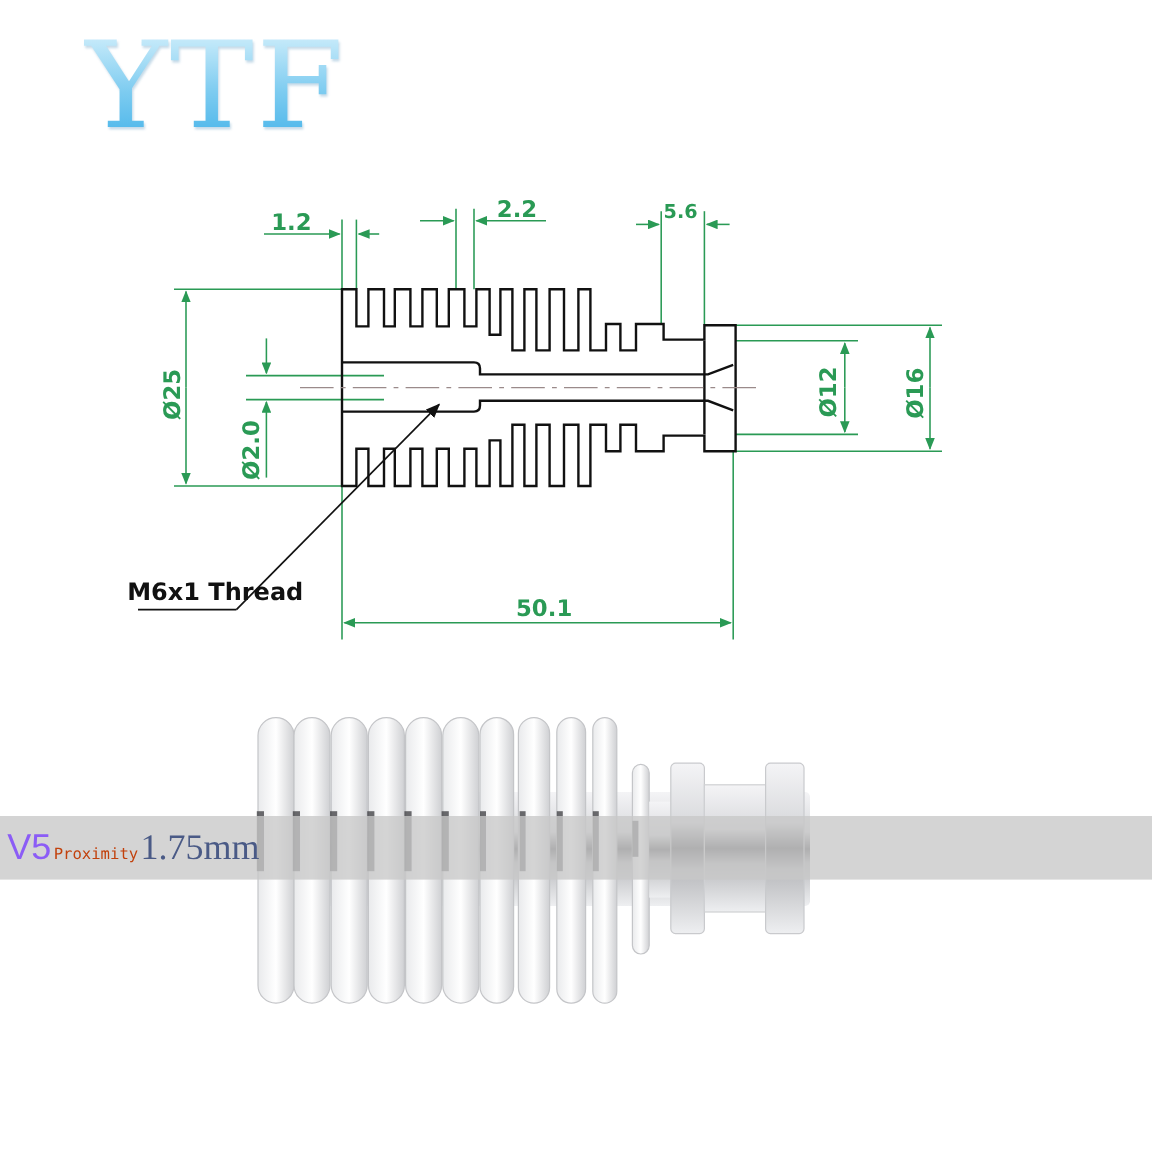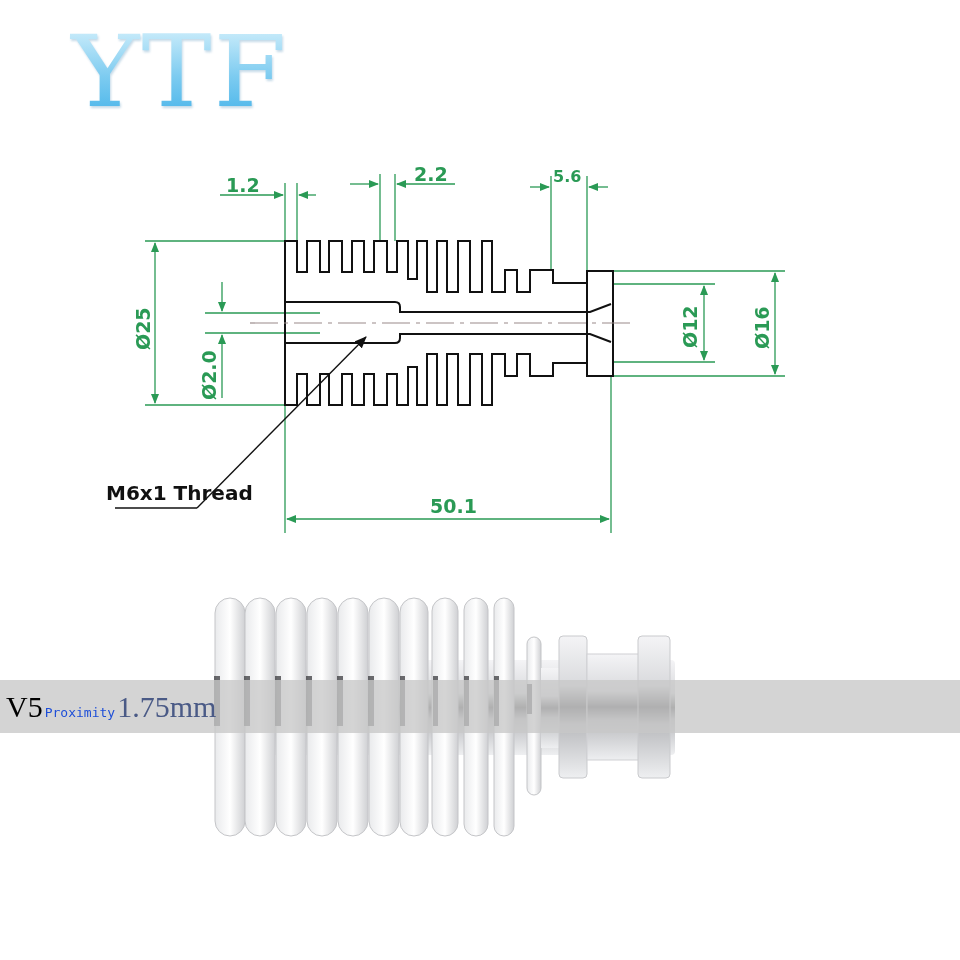--- a/index.html
+++ b/index.html
@@ -5,22 +5,22 @@
   html,body{margin:0;padding:0;background:#fff;}
   body{width:960px;height:960px;position:relative;overflow:hidden;font-family:"DejaVu Sans",sans-serif;}
   .logo{position:absolute;left:70px;top:22px;font-family:"DejaVu Serif",serif;font-size:100px;font-weight:normal;letter-spacing:2px;line-height:1;
     color:#8fd2f2;background:linear-gradient(180deg,#d6f1fc 0%,#7ccbf0 55%,#43b2e9 100%);-webkit-background-clip:text;background-clip:text;-webkit-text-fill-color:transparent;
     text-shadow:none;filter:drop-shadow(1px 2px 1px rgba(90,150,190,0.35));transform:scaleX(1.05);transform-origin:left top;}
   svg{position:absolute;left:0;top:0;}
   .dim{font-family:"DejaVu Sans",sans-serif;font-size:19px;fill:#2a9a55;font-weight:bold;}
   .lbl{font-family:"DejaVu Sans",sans-serif;font-size:20px;font-weight:bold;fill:#111;}
   .banner{position:absolute;left:0;top:680px;width:960px;height:53px;background:rgba(200,200,200,0.78);}
   .banner-text{position:absolute;left:6px;top:690px;height:36px;display:flex;align-items:baseline;white-space:nowrap;}
-  .b-v5{font-family:Liberation Serif, serif;font-size:30px;color:#000000;}
-  .b-prox{font-family:"DejaVu Sans Mono",monospace;font-size:13px;color:#1d4ed8;margin:0 2px 0 2px;}
+  .b-v5{font-family:Liberation Sans, sans-serif;font-size:30px;color:#8b5cf6;}
+  .b-prox{font-family:"DejaVu Sans Mono",monospace;font-size:13px;color:#c2410c;margin:0 2px 0 2px;}
   .b-size{font-family:Liberation Serif, serif;font-size:30px;color:#4a5a86;}
 </style>
 </head>
 <body>
 
 <div class="logo">YTF</div>
 
 <svg width="960" height="960" viewBox="0 0 960 960">
   <defs>
     <marker id="ar" markerWidth="10" markerHeight="8" refX="9" refY="4" orient="auto" markerUnits="userSpaceOnUse">

